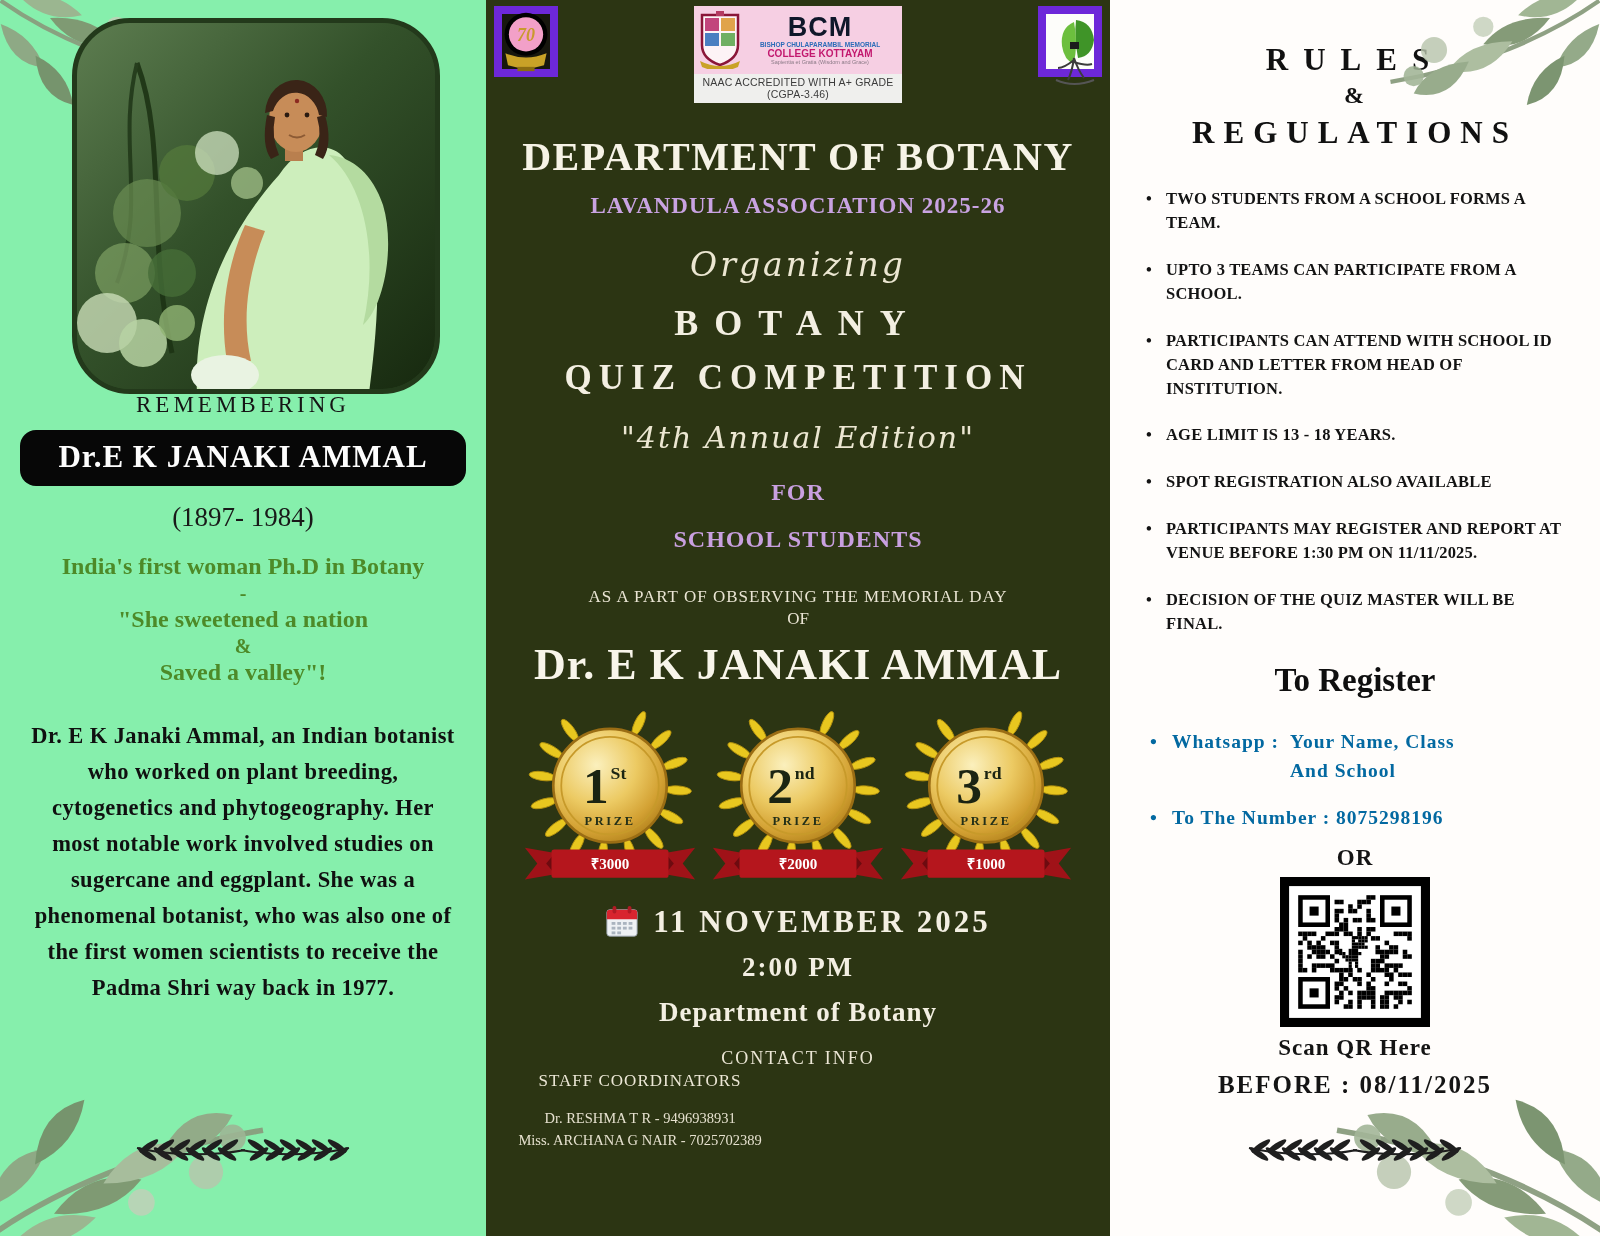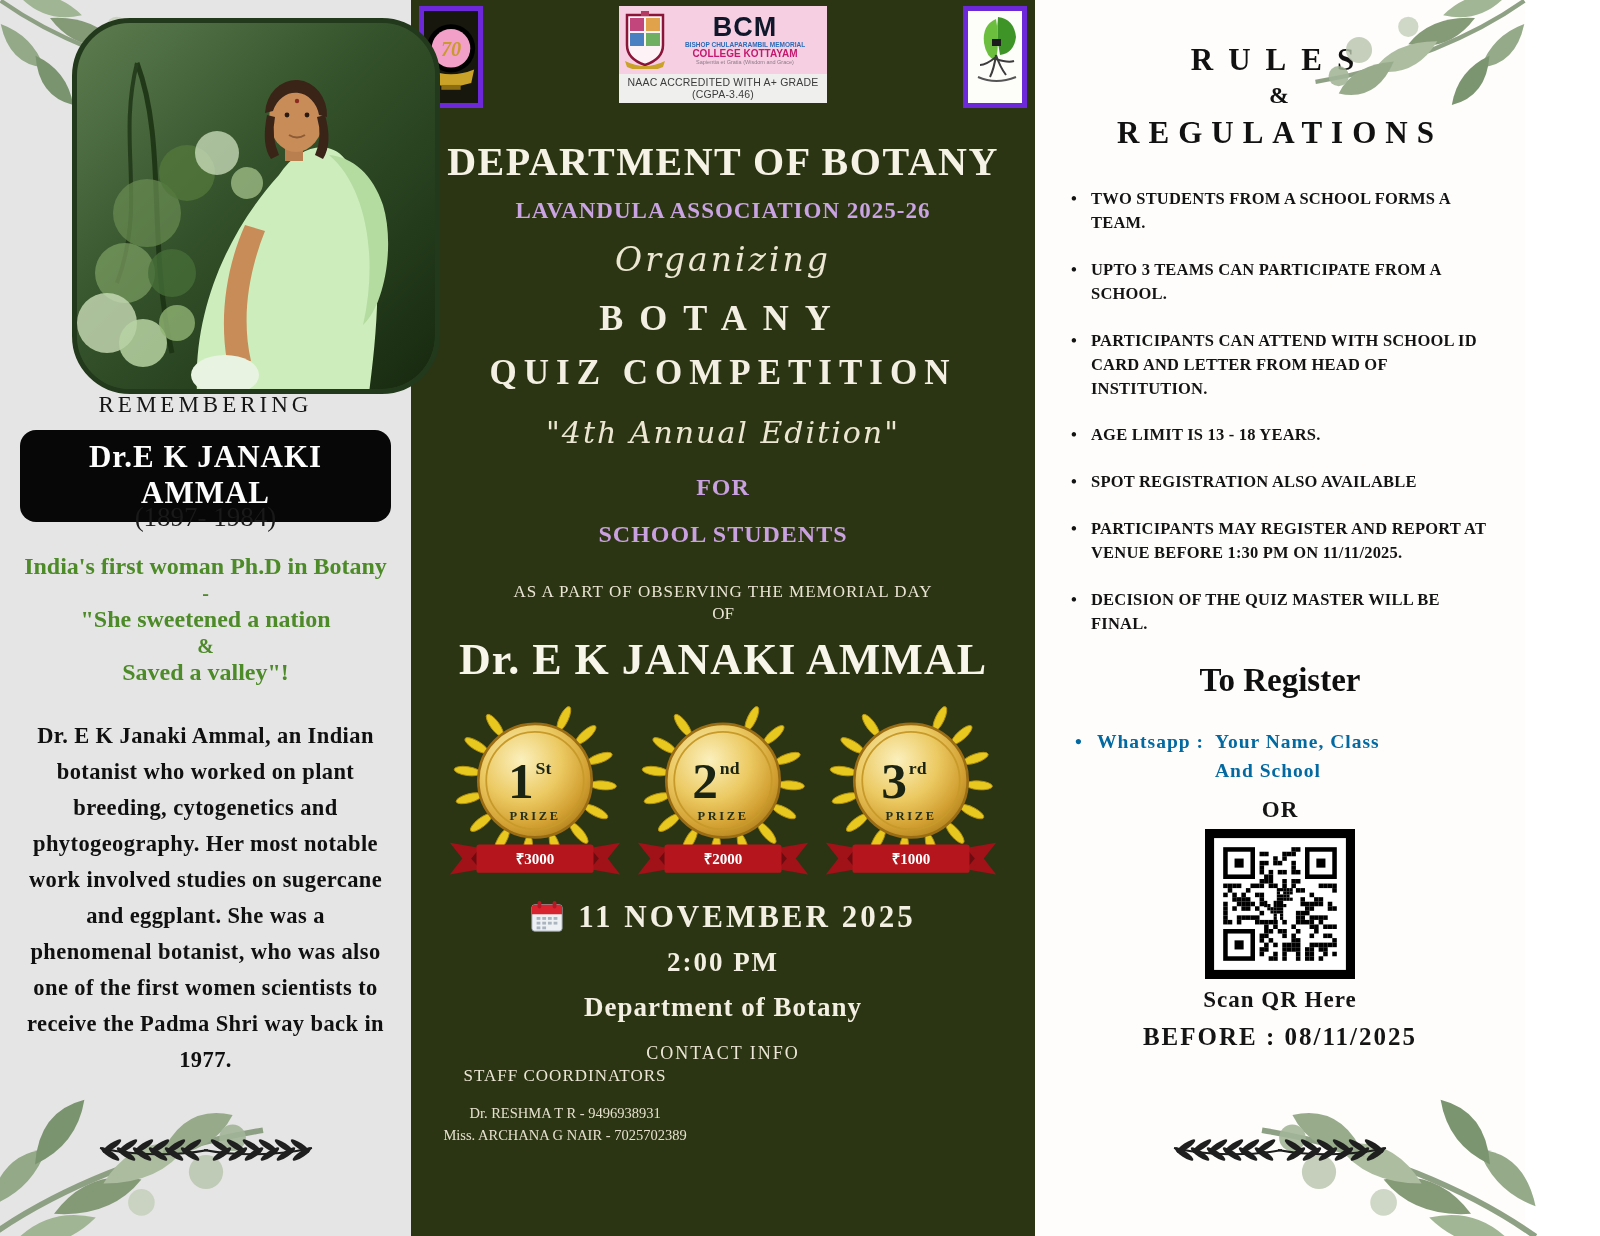--- a/index.html
+++ b/index.html
@@ -1,19 +1,19 @@
 <!DOCTYPE html>
 <html><head>
 <meta charset="utf-8">
 <style>
   html,body{margin:0;padding:0;background:#e8e8e8;}
   .poster{position:relative;width:1600px;height:1236px;background:#ffffff;overflow:hidden;
           font-family:"Liberation Serif",serif;color:#141414;display:flex;}
   .panel{position:relative;height:100%;}
-  .panel.left{width:411px;background:#e5e5e5;}
+  .panel.left{width:486px;background:#86efac;}
   .panel.center{width:624px;background:#2c3513;color:#f3efe2;text-align:center;}
   .panel.right{width:490px;background:#fffdfb;}
   svg.defs{position:absolute;width:0;height:0;}
 
   
   .corner{position:absolute;pointer-events:none;opacity:.95;}
   .corner.tl{top:-8px;left:-8px;}
   .corner.bl{bottom:-12px;left:-12px;}
   .corner.tr{top:-8px;right:-8px;}
   .corner.br{bottom:-12px;right:-12px;}
@@ -32,37 +32,37 @@
            font-weight:bold;font-size:24px;line-height:1.2;}
   .tagline .t-sm{font-size:20px;}
   .bio{position:absolute;top:718px;left:26px;right:26px;text-align:center;font-weight:bold;
        font-size:22.5px;line-height:1.6;color:#101010;letter-spacing:.4px;}
   .laurel-divider{position:absolute;left:50%;transform:translateX(-50%);width:320px;height:44px;}
   .panel.left .laurel-divider{top:1128px;}
   .panel.right .laurel-divider{top:1128px;}
 
   
   .logo-row{display:flex;justify-content:space-between;align-items:flex-start;padding:6px 8px 0;}
-  .logo-70,.logo-green{width:64px;height:102px;border:5px solid #6d28d9;box-sizing:border-box;}
+  .logo-70,.logo-green{width:64px;height:71px;border:8px solid #6d28d9;box-sizing:border-box;}
   .logo-70{background:#17170e;display:flex;align-items:center;justify-content:center;}
   .logo-green{background:#fdfdfa;}
   .logo-bcm{width:208px;}
   .bcm-banner{display:flex;background:#f6cfe3;height:64px;align-items:center;padding:2px 4px;}
   .bcm-crest{flex:0 0 44px;}
   .bcm-textcol{flex:1;text-align:center;font-family:"Liberation Sans",sans-serif;line-height:1.05;}
   .bcm-abbr{color:#0f172a;font-weight:bold;font-size:27px;letter-spacing:1px;line-height:1;}
   .bcm-line1{color:#2b6cb8;font-size:6.5px;font-weight:bold;margin-top:1px;}
   .bcm-line2{color:#c2186e;font-size:10px;font-weight:bold;}
   .bcm-tag{color:#8a7a86;font-size:5.5px;}
   .bcm-naac{background:#efefed;color:#3c3c3c;font-family:"Liberation Sans",sans-serif;
             font-size:10.5px;padding:2px 0 3px;letter-spacing:.2px;}
   .dept-title{margin-top:30px;font-size:40px;font-weight:bold;letter-spacing:1.5px;color:#f6f3e6;}
   .assoc{margin-top:13px;font-size:23px;font-weight:bold;letter-spacing:1px;color:#c9a3e2;}
   .script{font-style:italic;font-family:"DejaVu Serif",serif;color:#ece7d2;}
-  .organizing{margin-top:16px;font-size:33px;letter-spacing:3px;}
+  .organizing{margin-top:26px;font-size:33px;letter-spacing:3px;}
   .event1{margin-top:18px;font-size:36px;font-weight:bold;letter-spacing:16px;}
   .event2{margin-top:14px;font-size:35px;font-weight:bold;letter-spacing:7px;}
   .edition{margin-top:22px;font-size:30px;letter-spacing:2px;}
   .for-label{margin-top:24px;font-size:24px;font-weight:bold;color:#c9a0e0;letter-spacing:1px;}
   .audience{margin-top:20px;font-size:24px;font-weight:bold;color:#c9a0e0;letter-spacing:1px;}
   .memorial1{margin-top:34px;font-size:17px;letter-spacing:1px;color:#eae5d4;}
   .memorial2{margin-top:2px;font-size:17px;color:#eae5d4;}
   .honoree{margin-top:10px;font-size:44px;font-weight:bold;letter-spacing:1px;color:#f8f5ea;}
   .medal-row{margin-top:14px;display:flex;justify-content:center;gap:16px;}
   .medal{width:172px;height:188px;}
@@ -428,20 +428,21 @@
     </ul>
 
     <div class="register-title">To Register</div>
 
     <ul class="register-list">
       <li>
         <span>Whatsapp :</span>&nbsp;
         <span>Your Name, Class</span>
         <span class="wa-line2">And School</span>
       </li>
+      <li>To The Number : 8075298196</li>
     </ul>
 
     <div class="or-label">OR</div>
 
     <div class="qr-wrap">
       <svg class="qr-box" id="qr-svg" viewBox="0 0 33 33">
         <rect x="0" y="0" width="33" height="33" fill="#ffffff"></rect>
         <rect x="1" y="1" width="31" height="31" fill="none" stroke="#000" stroke-width="2"></rect>
         <g id="qr-modules" fill="#000">
             <rect x="19" y="4" width="1" height="1"></rect>

